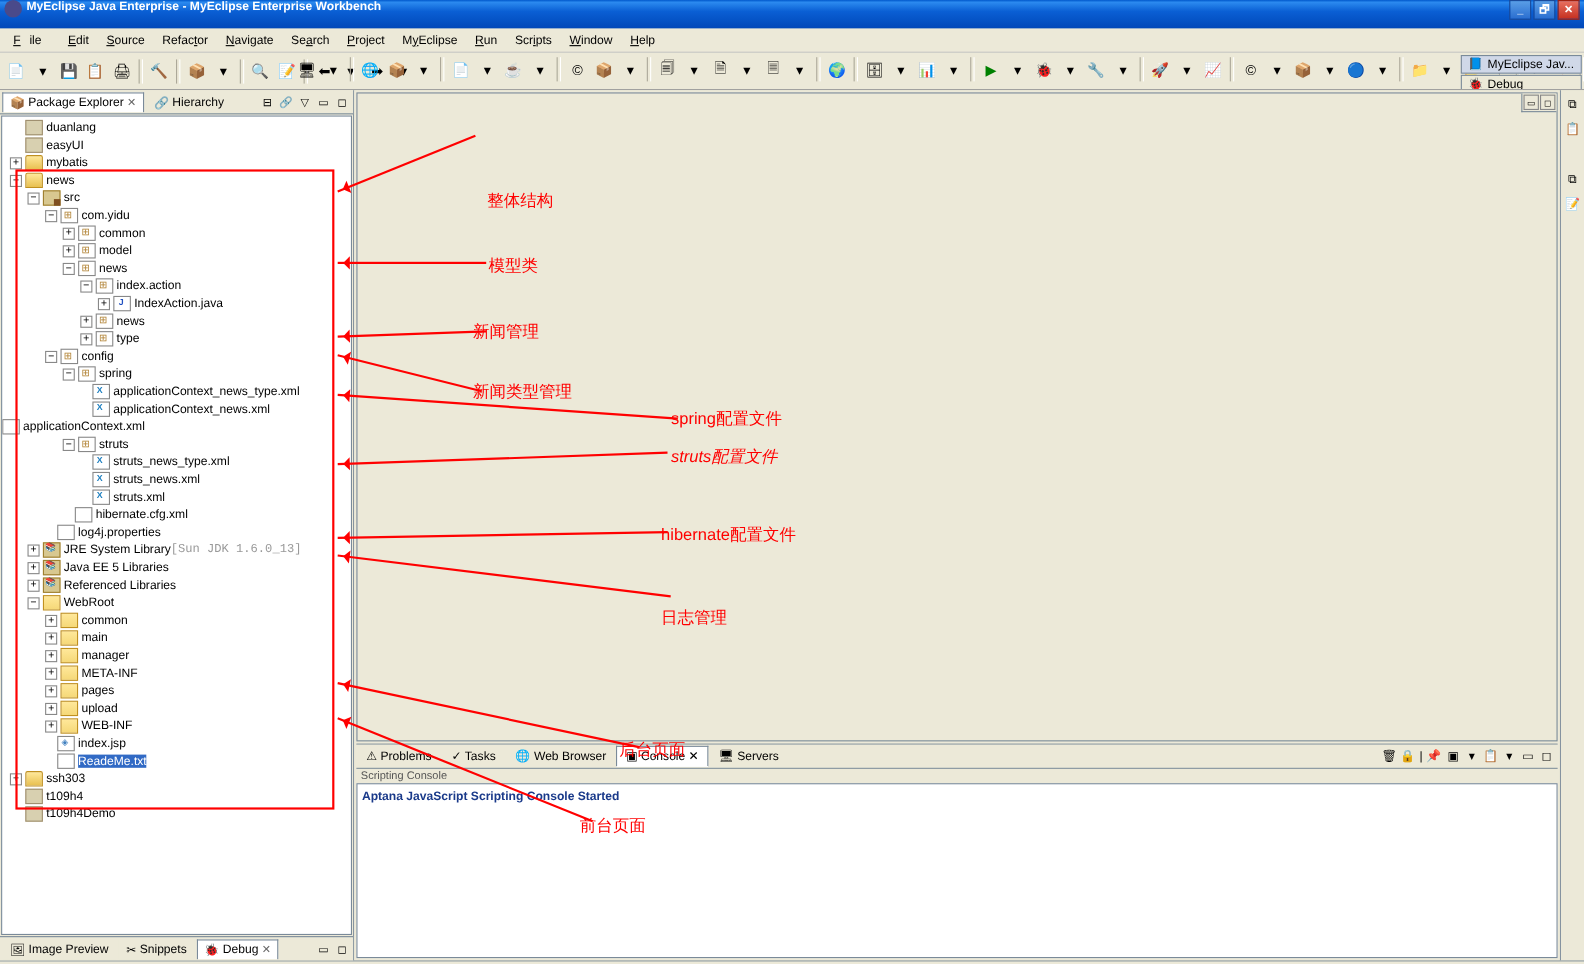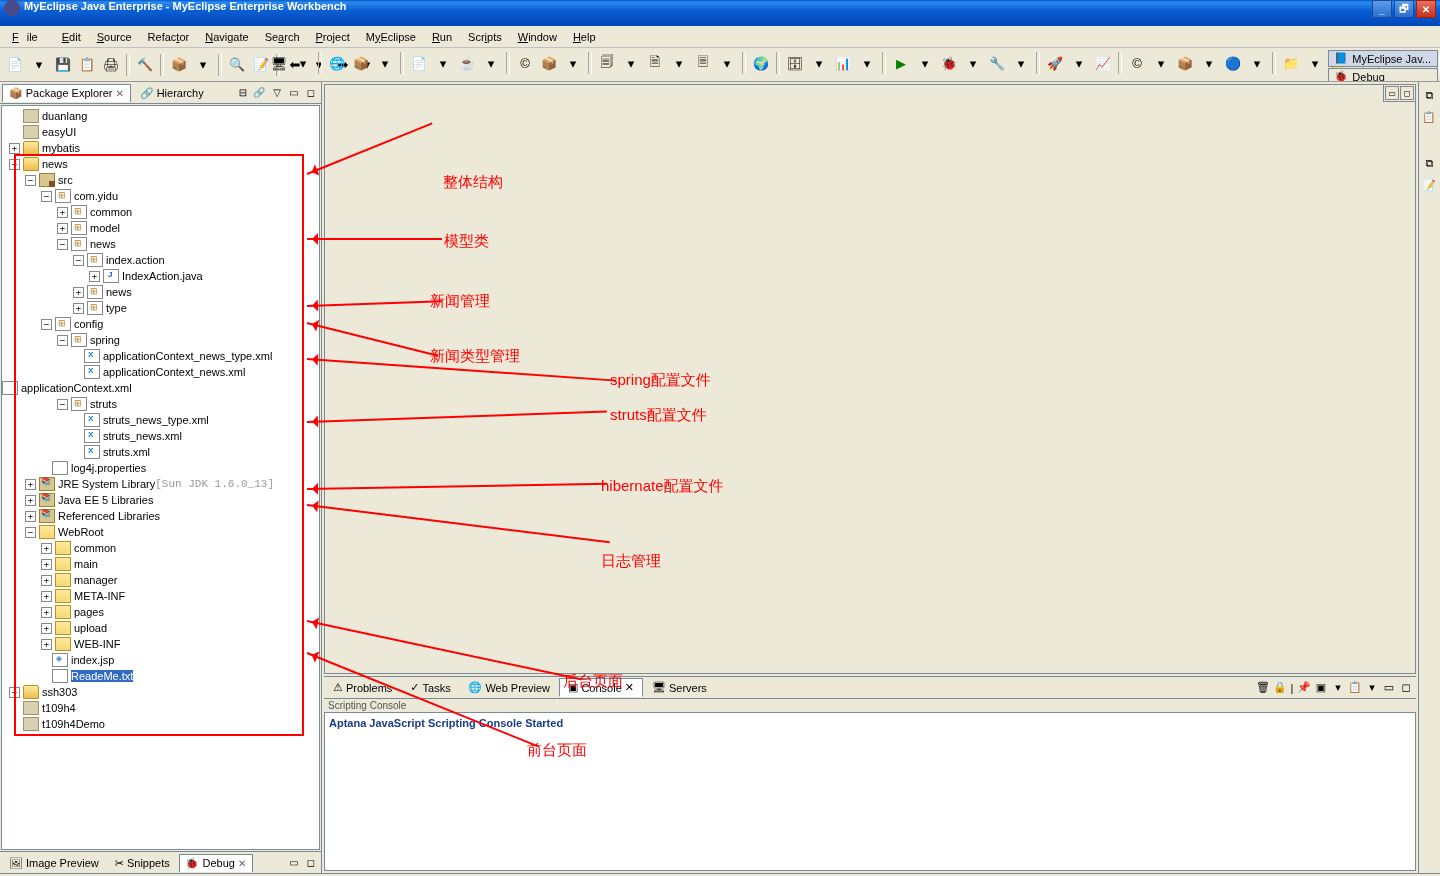--- a/index.html
+++ b/index.html
@@ -329,20 +329,24 @@
             <span>struts_news_type.xml</span>
           </div>
         <div class="tree-node" style="padding-left:82px">
             <span class="node-icon icon-xml"></span>
             <span>struts_news.xml</span>
           </div>
         <div class="tree-node" style="padding-left:82px">
             <span class="node-icon icon-xml"></span>
             <span>struts.xml</span>
           </div>
+        <div class="tree-node" style="padding-left:66px">
+            <span class="node-icon icon-file"></span>
+            <span>hibernate.cfg.xml</span>
+          </div>
         <div class="tree-node" style="padding-left:50px">
             <span class="node-icon icon-file"></span>
             <span>log4j.properties</span>
           </div>
         <div class="tree-node" style="padding-left:20px">
             <span class="expander">+</span>
             <span class="node-icon icon-lib"></span>
             <span>JRE System Library</span>
             <span class="lib-tag"> [Sun JDK 1.6.0_13]</span>
           </div>
@@ -454,21 +458,21 @@
         <div class="bottom-tab">
             <span>⚠</span>
             <span>Problems</span>
           </div>
         <div class="bottom-tab">
             <span>✓</span>
             <span>Tasks</span>
           </div>
         <div class="bottom-tab">
             <span>🌐</span>
-            <span>Web Preview</span>
+            <span>Web Browser</span>
           </div>
         <div class="bottom-tab active">
             <span>▣</span>
             <span>Console</span> 
             <span class="x">✕</span>
           </div>
         <div class="bottom-tab">
             <span>🖥</span>
             <span>Servers</span>
           </div>
@@ -511,21 +515,21 @@
   <div class="arrow" style="left:307px; top:223px; width:135px; transform:rotate(-2deg);"></div>
   <div class="annotation" style="left:430px; top:210px;">新闻管理</div>
 
   <div class="arrow" style="left:307px; top:240px; width:135px; transform:rotate(14deg);"></div>
   <div class="annotation" style="left:430px; top:265px;">新闻类型管理</div>
 
   <div class="arrow" style="left:307px; top:276px; width:310px; transform:rotate(4deg);"></div>
   <div class="annotation" style="left:610px; top:289px;">spring配置文件</div>
 
   <div class="arrow" style="left:307px; top:339px; width:300px; transform:rotate(-2deg);"></div>
-  <div class="annotation" style="left:610px; top:324px;">struts配置文件</div>
+  <div class="annotation" style="left:610px; top:324px;font-style:italic;">struts配置文件</div>
 
   <div class="arrow" style="left:307px; top:406px; width:300px; transform:rotate(-1deg);"></div>
   <div class="annotation" style="left:601px; top:395px;">hibernate配置文件</div>
 
   <div class="arrow" style="left:307px; top:422px; width:305px; transform:rotate(7deg);"></div>
   <div class="annotation" style="left:601px; top:470px;">日志管理</div>
 
   <div class="arrow" style="left:307px; top:538px; width:280px; transform:rotate(12deg);"></div>
   <div class="annotation" style="left:563px; top:590px;">后台页面</div>
 

